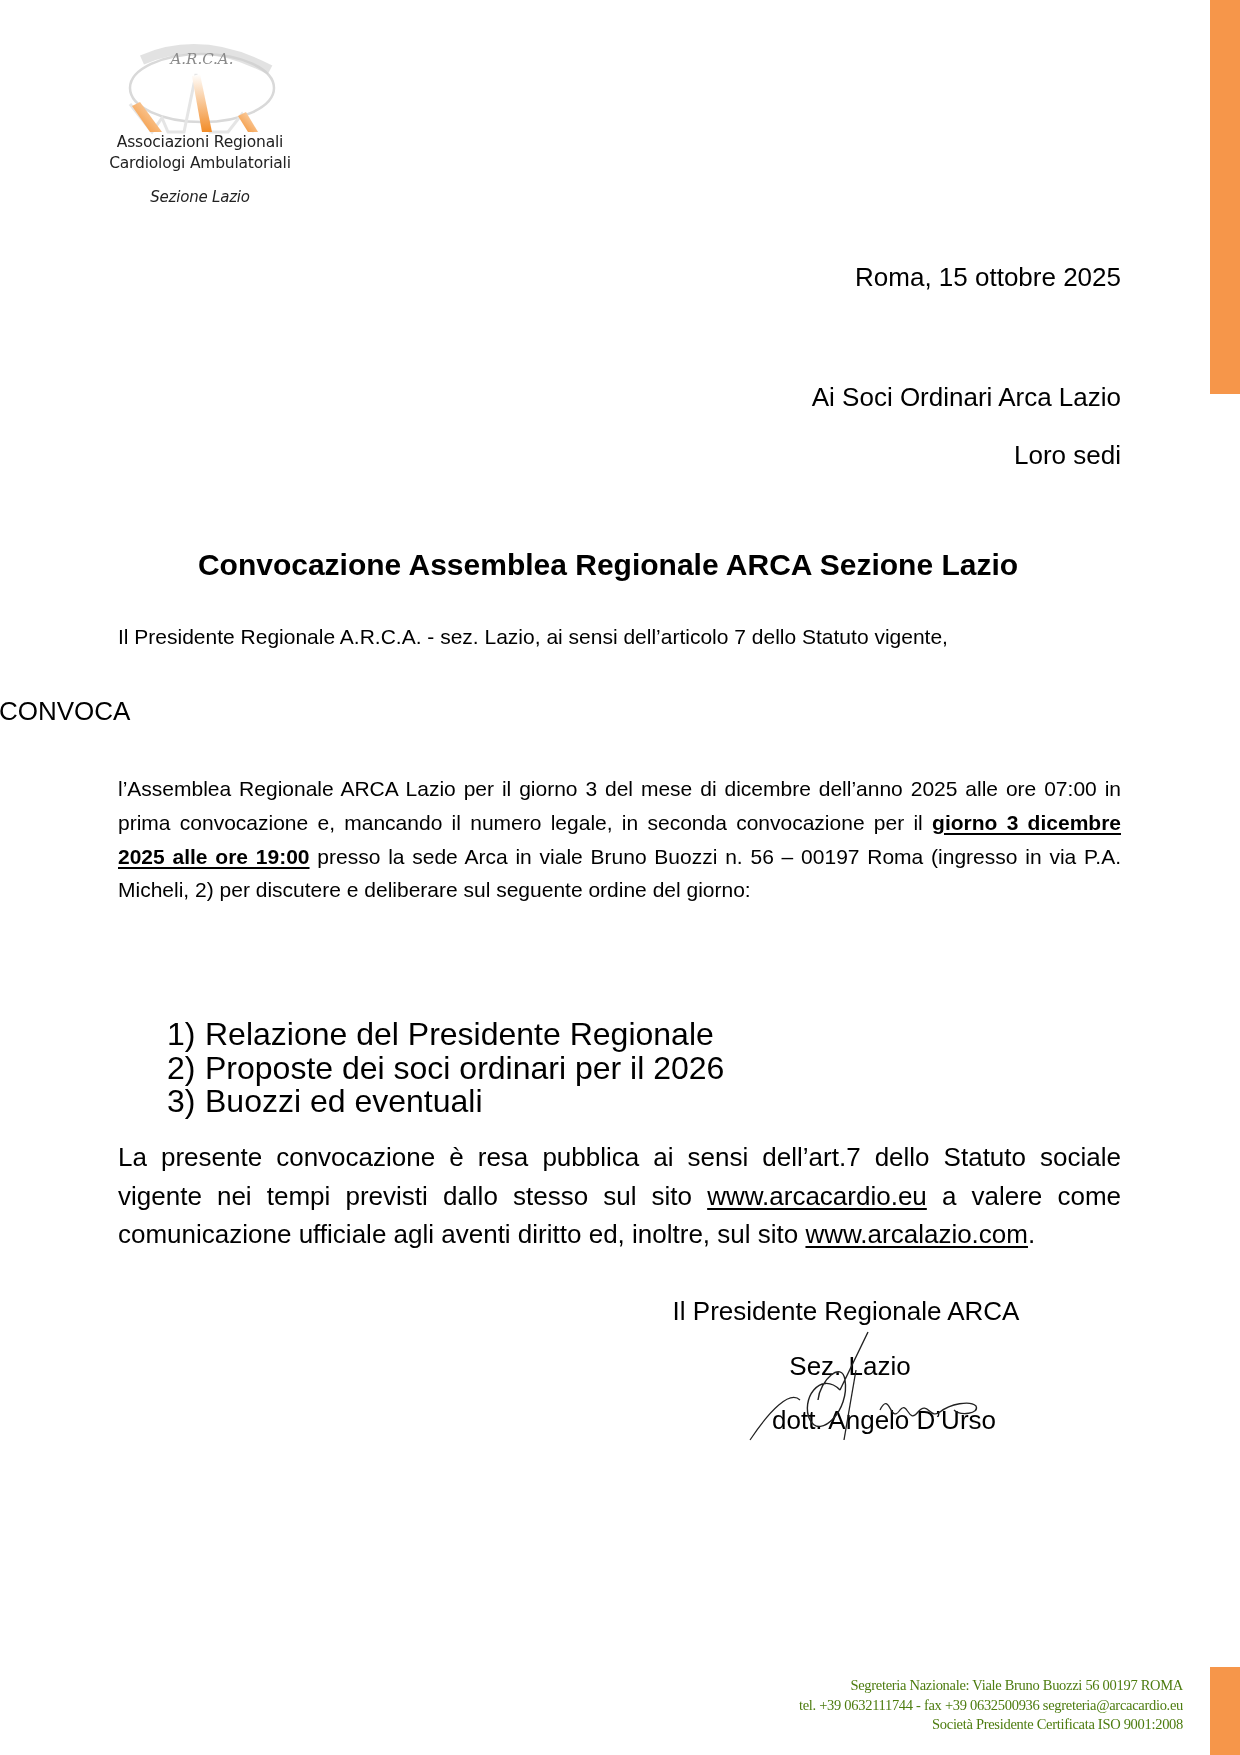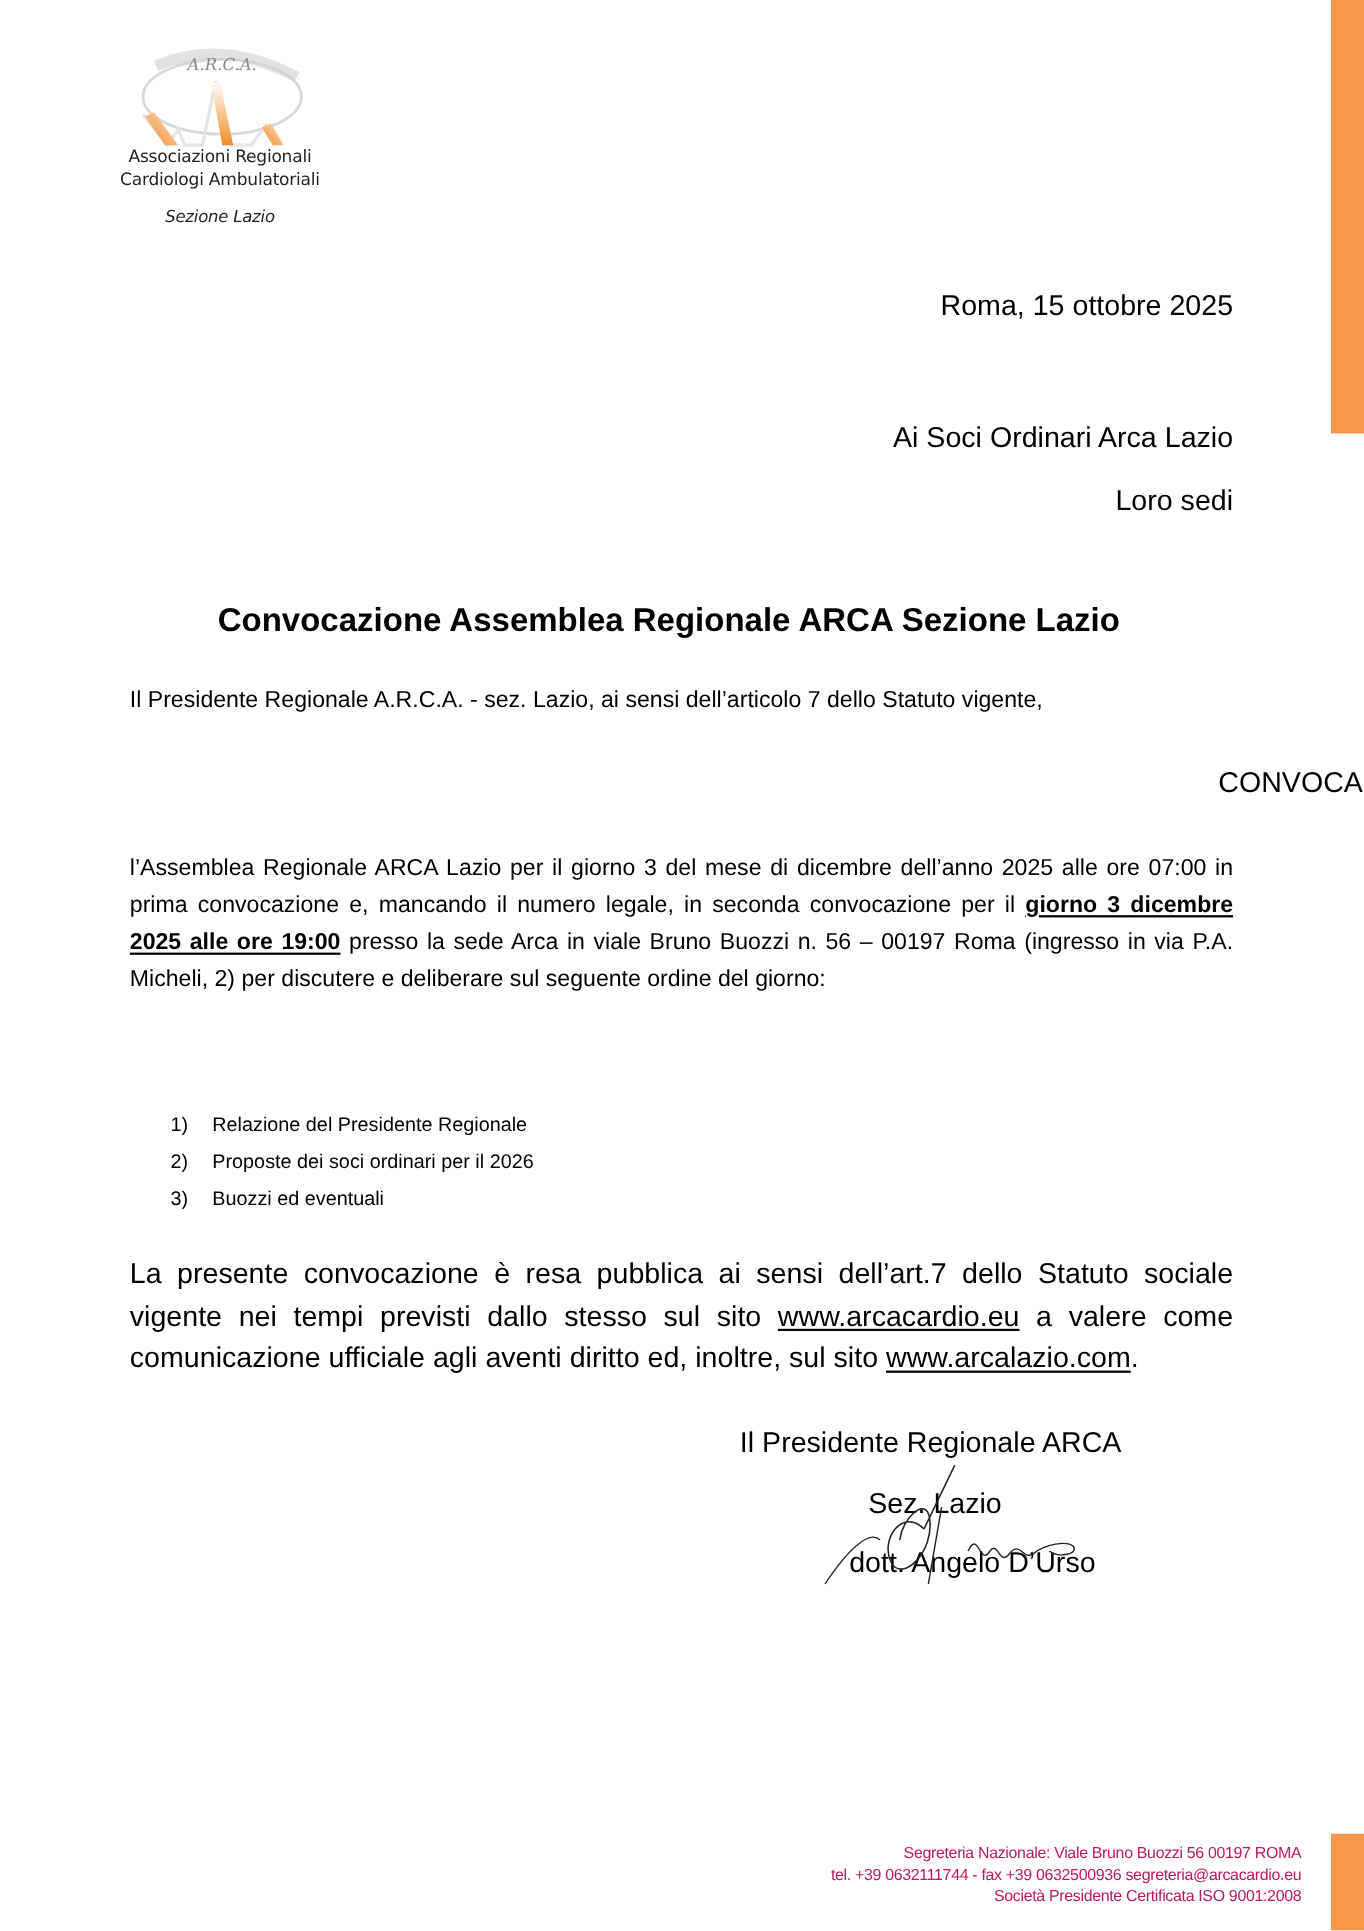--- a/index.html
+++ b/index.html
@@ -5,30 +5,30 @@
   html, body { margin: 0; padding: 0; background: #ffffff; }
   body { width: 1240px; height: 1755px; position: relative; overflow: hidden; color: #000; font-family: "Liberation Sans", sans-serif; }
   .accent-bar { position: absolute; background: #f6964a; }
   .logo-wrap { position: absolute; left: 100px; top: 36px; width: 200px; }
   .logo-svg { position: absolute; left: 22px; top: 4px; width: 160px; height: 100px; }
   .logo-line { position: absolute; left: 0; width: 200px; text-align: center; font-family: "DejaVu Sans", sans-serif; font-size: 15.5px; color: #222; letter-spacing: -0.2px; }
   .logo-sezione { font-style: italic; font-size: 15px; }
   .rt { position: absolute; right: 119px; text-align: left; font-size: 26px; white-space: nowrap; }
   .title { position: absolute; left: 0; width: 1240px; text-align: center; top: 548px; font-size: 30px; font-weight: bold; margin-left: 0; }
   .body-text { position: absolute; left: 118px; width: 1003px; font-size: 21px; line-height: 34px; text-align: justify; text-align-last: left; }
-  .convoca { position: absolute; left: 0; width: 1240px; text-align: right; font-size: 26px; top: 696px; }
-  .list { position: absolute; left: 155px; top: 1006px; font-size: 18px; line-height: 33.5px; margin: 0; padding: 0; list-style: none; }
+  .convoca { position: absolute; left: 0; width: 1240px; text-align: left; font-size: 26px; top: 696px; }
+  .list { position: absolute; left: 155px; top: 1006px; font-size: 32px; line-height: 33.5px; margin: 12px; padding: 0; list-style: none; }
   .list li { white-space: nowrap; }
   .list .num { display: inline-block; width: 38px; }
   .cond { position: absolute; left: 118px; width: 1003px; top: 1138px; font-family: "Liberation Sans Narrow", "Liberation Sans", sans-serif; font-size: 26px; line-height: 38.5px; text-align: justify; text-align-last: left; transform-origin: left top; }
   u.lnk { text-decoration: underline; text-underline-offset: 3px; }
   .bold-u { font-weight: bold; text-decoration: underline; text-underline-offset: 3px; }
   .sig-line { position: absolute; left: 646px; width: 400px; text-align: center; font-size: 26px; white-space: nowrap; }
   .signature-svg { position: absolute; left: 740px; top: 1330px; width: 260px; height: 120px; }
-  .footer-line { position: absolute; right: 57px; text-align: right; font-family: Liberation Sans, sans-serif; font-size: 14.5px; color: #be185d; white-space: nowrap; letter-spacing: -0.3px; }
+  .footer-line { position: absolute; right: 57px; text-align: right; font-family: Liberation Serif, serif; font-size: 14.5px; color: #4d7c0f; white-space: nowrap; letter-spacing: -0.3px; }
 </style>
 </head>
 <body>
 
 <div class="accent-bar" style="left:1210px; top:0; width:30px; height:394px;"></div>
 <div class="accent-bar" style="left:1210px; top:1667px; width:30px; height:88px;"></div>
 
 <div class="logo-wrap">
   <svg class="logo-svg" viewBox="0 0 160 100">
     <defs>

